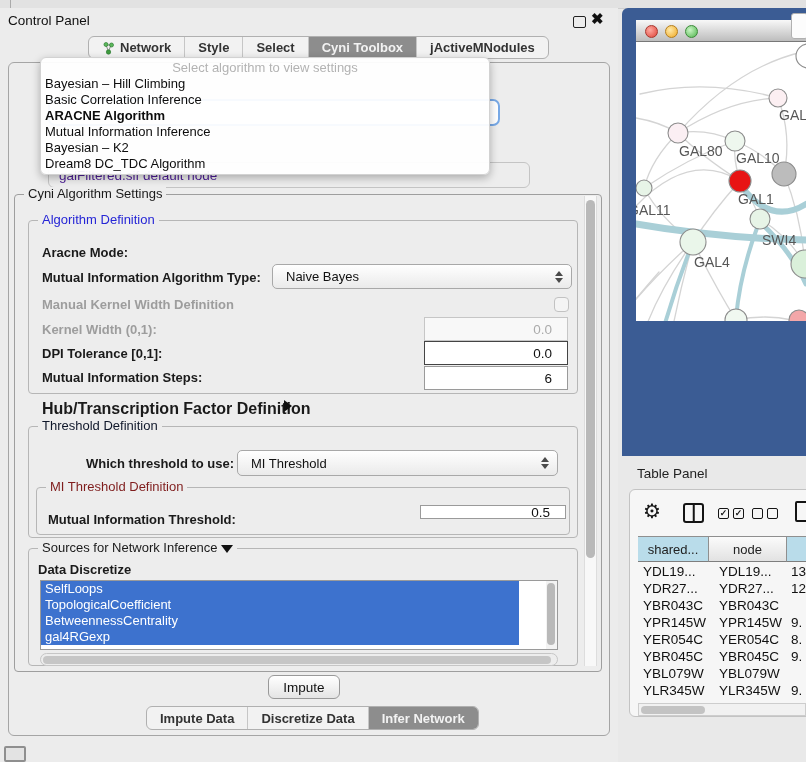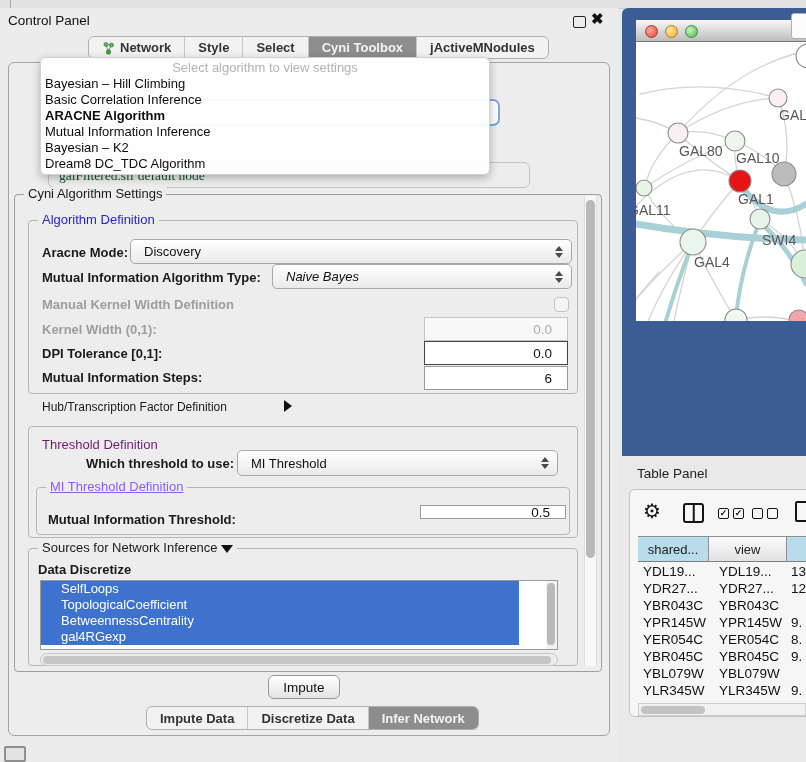--- a/index.html
+++ b/index.html
@@ -17,49 +17,49 @@
   
   .tabstrip{position:absolute;display:flex;background:#f2f2f2;border:1px solid #b0b0b0;border-radius:6px;overflow:hidden;align-items:stretch;box-sizing:border-box;}
   .tab{display:flex;align-items:center;justify-content:center;font-size:13px;font-weight:bold;color:#333;border-right:1px solid #c6c6c6;padding:0 13px;white-space:nowrap;}
   .tab:last-child{border-right:none;}
   .tab.active{background:#8d8d8d;color:#f3f3f3;}
   .tabicon{margin-right:5px;display:inline-flex;}
   
   .ghost-text{position:absolute;font-size:13px;color:#b5b5b5;white-space:nowrap;}
   .ghost-btn{position:absolute;left:48px;top:99px;width:452px;height:27px;background:#fff;border:2px solid #78a9e6;border-radius:7px;box-sizing:border-box;}
   .ghost-combo{position:absolute;left:48px;top:162px;width:482px;height:26px;border:1px solid #c4c4c4;border-radius:6px;box-sizing:border-box;}
-  .ghost-combo span{position:absolute;left:10px;top:5px;font-size:13.5px;color:#14532d;white-space:nowrap;font-family:Liberation Serif, serif;}
+  .ghost-combo span{position:absolute;left:10px;top:5px;font-size:13.5px;color:#4c1d95;white-space:nowrap;}
   
   .popup{position:absolute;left:40px;top:57px;width:448px;height:116px;background:rgba(255,255,255,0.94);border:1px solid #d2d2d2;border-radius:6px;box-shadow:0 3px 9px rgba(0,0,0,0.28);z-index:20;}
   .popup-ph{position:absolute;left:0;top:2px;width:100%;text-align:center;font-size:13px;color:#b3b3b3;}
   .algo-items{position:absolute;left:0;top:18px;width:100%;}
   .algo-item{height:16px;line-height:16px;font-size:13px;color:#0d0d0d;padding-left:4px;white-space:nowrap;}
   .algo-item.bold{font-weight:bold;}
   
   .fs{position:absolute;border:1px solid #b6b6b6;border-radius:4px;box-sizing:border-box;}
   .leg{position:absolute;background:#ededed;padding:0 4px;font-size:13px;line-height:14px;white-space:nowrap;color:#1a1a1a;}
   .lbl{position:absolute;font-size:13px;font-weight:bold;color:#1a1a1a;white-space:nowrap;}
   .lbl.dis{color:#9d9d9d;}
-  .plain{font-weight:normal;font-size:12px;}
+  .plain{font-weight:bold;font-size:16px;}
   .combo{position:absolute;background:linear-gradient(#ffffff,#eaeaea);border:1px solid #a8a8a8;border-radius:5px;font-size:13px;color:#111;display:flex;align-items:center;box-sizing:border-box;padding-left:13px;}
   .spin{position:absolute;right:8px;top:50%;transform:translateY(-50%);display:flex;flex-direction:column;align-items:center;gap:2px;}
   .sup{width:0;height:0;border-left:4px solid transparent;border-right:4px solid transparent;border-bottom:5px solid #4a4a4a;}
   .sdn{width:0;height:0;border-left:4px solid transparent;border-right:4px solid transparent;border-top:5px solid #4a4a4a;}
   .fld{position:absolute;background:#fff;border:1px solid #9a9a9a;font-size:13.5px;color:#111;display:flex;align-items:center;justify-content:flex-end;box-sizing:border-box;padding-right:15px;}
   .fld.dis{background:#f8f8f8;border-color:#c6c6c6;color:#ababab;}
   .chk{position:absolute;width:15px;height:15px;border:1px solid #c2c2c2;border-radius:4px;background:#f4f4f4;box-sizing:border-box;}
   .tri-r{display:inline-block;width:0;height:0;border-top:6px solid transparent;border-bottom:6px solid transparent;border-left:8px solid #111;}
   .tri-d{display:inline-block;width:0;height:0;border-left:6px solid transparent;border-right:6px solid transparent;border-top:8px solid #111;}
   
   .sbtrack-v{position:absolute;background:#f8f8f8;border-left:1px solid #ddd;border-right:1px solid #ddd;box-sizing:border-box;}
   .sbthumb{position:absolute;background:#b9b9b9;border-radius:5px;}
   .hscroll{position:absolute;background:#ededed;border:1px solid #c6c6c6;border-radius:7px;box-sizing:border-box;}
   
   .listbox{position:absolute;left:40px;top:580px;width:518px;height:70px;background:#fff;border:1px solid #9a9a9a;box-sizing:border-box;overflow:hidden;}
-  .src-item{height:16px;line-height:16px;font-size:13px;color:#fff;background:#3d72ce;padding-left:20px;width:478px;box-sizing:border-box;white-space:nowrap;}
+  .src-item{height:16px;line-height:16px;font-size:13px;color:#fff;background:#3d72ce;padding-left:4px;width:478px;box-sizing:border-box;white-space:nowrap;}
   
   .btn{position:absolute;background:linear-gradient(#ffffff,#e4e4e4);border:1px solid #999;border-radius:6px;font-size:13.5px;color:#111;display:flex;align-items:center;justify-content:center;}
   
   .net-frame{position:absolute;left:622px;top:8px;width:184px;height:448px;background:#3b5c94;border-radius:6px 0 0 0;}
   .net-titlebar{position:absolute;left:636px;top:20px;width:170px;height:22px;background:linear-gradient(#f8f8f8,#bdbdbd);border-bottom:1px solid #787878;box-sizing:border-box;}
   .light{position:absolute;width:13px;height:13px;border-radius:50%;box-sizing:border-box;}
   .net-canvas{position:absolute;left:636px;top:42px;width:170px;height:279px;background:#fff;overflow:hidden;}
   .white-box{position:absolute;left:791px;top:13px;width:17px;height:26px;background:#fcfcfc;border:1px solid #b0b0b0;border-radius:3px;box-sizing:border-box;}
   .nlabel{font-size:14px;fill:#575757;}
   
@@ -149,30 +149,23 @@
   <div class="fs" style="left:14px;top:194px;width:588px;height:478px;border-color:#9e9e9e;"></div>
   <span class="leg" style="left:24px;top:187px;">Cyni Algorithm Settings</span>
 
   <div class="sbtrack-v" style="left:584px;top:196px;width:13px;height:470px;"></div>
   <div class="sbthumb" style="left:586px;top:200px;width:9px;height:358px;"></div>
 
   <div class="fs" style="left:28px;top:220px;width:550px;height:174px;"></div>
   <span class="leg" style="left:38px;top:213px;color:#2525d6;">Algorithm Definition</span>
 
   <span class="lbl" style="left:42px;top:245px;">Aracne Mode:</span>
-  <div class="combo" style="left:130px;top:239px;width:442px;height:25px;">
-    <span>Discovery</span>
-    <span class="spin">
-        <span class="sup"></span>
-        <span class="sdn"></span>
-      </span>
-  </div>
 
   <span class="lbl" style="left:42px;top:270px;">Mutual Information Algorithm Type:</span>
-  <div class="combo" style="left:272px;top:264px;width:300px;height:25px;font-style:italic;">
+  <div class="combo" style="left:272px;top:264px;width:300px;height:25px;">
     <span>Naive Bayes</span>
     <span class="spin">
         <span class="sup"></span>
         <span class="sdn"></span>
       </span>
   </div>
 
   <span class="lbl dis" style="left:42px;top:297px;">Manual Kernel Width Definition</span>
   <div class="chk" style="left:554px;top:297px;"></div>
 
@@ -188,33 +181,33 @@
 
   <span class="lbl" style="left:42px;top:370px;">Mutual Information Steps:</span>
   <div class="fld" style="left:424px;top:366px;width:144px;height:24px;">
       <span>6</span>
     </div>
 
   <span class="lbl plain" style="left:42px;top:400px;"><span>Hub/Transcription Factor Definition</span></span>
   <span class="tri-r" style="position:absolute;left:284px;top:400px;"></span>
 
   <div class="fs" style="left:28px;top:426px;width:550px;height:112px;"></div>
-  <span class="leg" style="left:38px;top:419px;color:#701a75;margin-top:19px;">Threshold Definition</span>
+  <span class="leg" style="left:38px;top:419px;color:#0f172a;">Threshold Definition</span>
 
   <span class="lbl" style="left:86px;top:456px;">Which threshold to use:</span>
   <div class="combo" style="left:237px;top:450px;width:321px;height:26px;">
     <span>MI Threshold</span>
     <span class="spin">
         <span class="sup"></span>
         <span class="sdn"></span>
       </span>
   </div>
 
   <div class="fs" style="left:36px;top:487px;width:534px;height:48px;"></div>
-  <span class="leg" style="left:46px;top:480px;color:#8b5cf6;text-decoration:underline;">MI Threshold Definition</span>
+  <span class="leg" style="left:46px;top:480px;color:#7f1d1d;">MI Threshold Definition</span>
 
   <span class="lbl" style="left:48px;top:512px;">Mutual Information Threshold:</span>
   <div class="fld" style="left:420px;top:505px;width:146px;height:14px;">
       <span>0.5</span>
     </div>
 
   <div class="fs" style="left:28px;top:548px;width:550px;height:118px;"></div>
   <span class="leg" style="left:38px;top:541px;"><span>Sources for Network Inference</span> <span class="tri-d" style="vertical-align:-1px;"></span></span>
   <span class="lbl" style="left:38px;top:562px;">Data Discretize</span>
 
@@ -336,21 +329,21 @@
   <div class="cbpair" style="left:752px;top:508px;">
       <span class="cb"></span>
       <span class="cb"></span>
     </div>
   <div class="fileicon"></div>
 
   <div class="thead sel" style="left:638px;width:71px;">
       <span>shared...</span>
     </div>
   <div class="thead plainh" style="left:709px;width:78px;">
-      <span>view</span>
+      <span>node</span>
     </div>
   <div class="thead sel" style="left:787px;width:60px;">
       <span></span>
     </div>
 
   <div class="trows" id="table-rows">
       <div class="trow">
         <span class="tc1">YDL19...</span>
         <span class="tc2">YDL19...</span>
         <span class="tc3">13</span>

